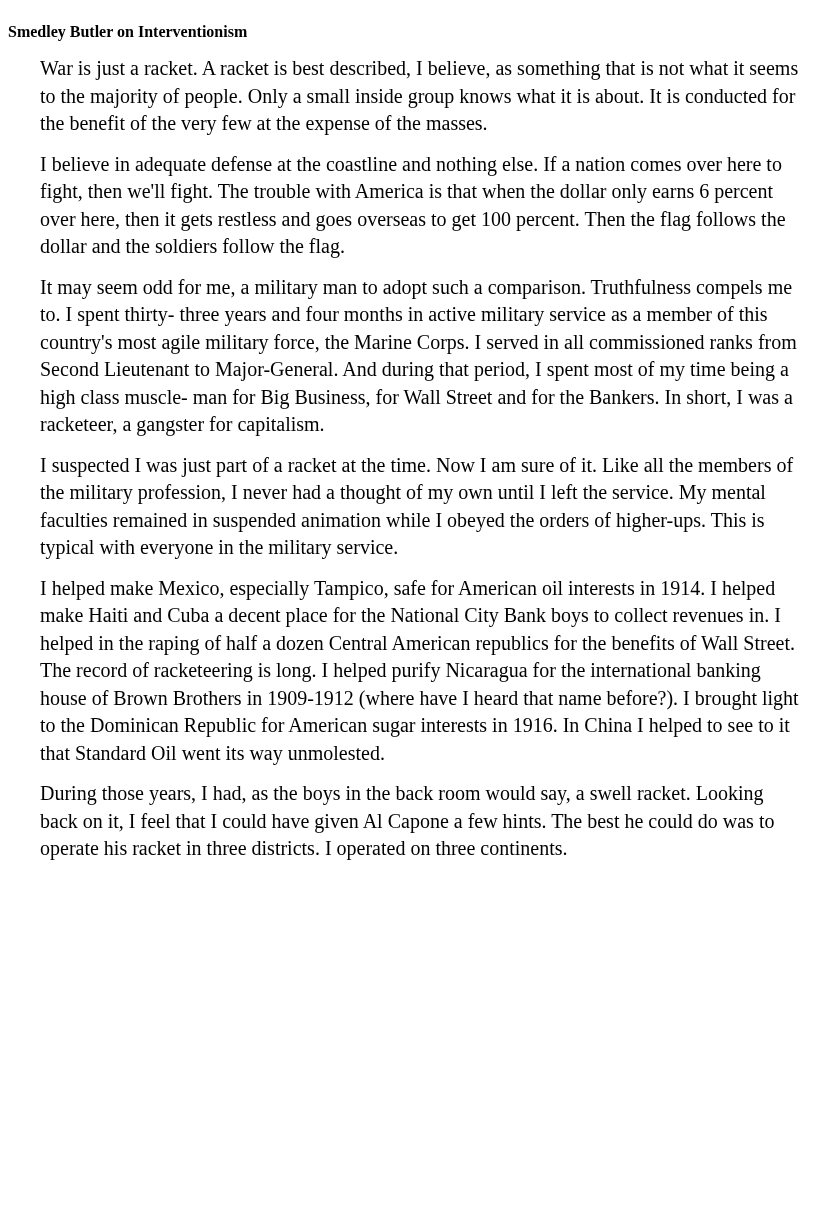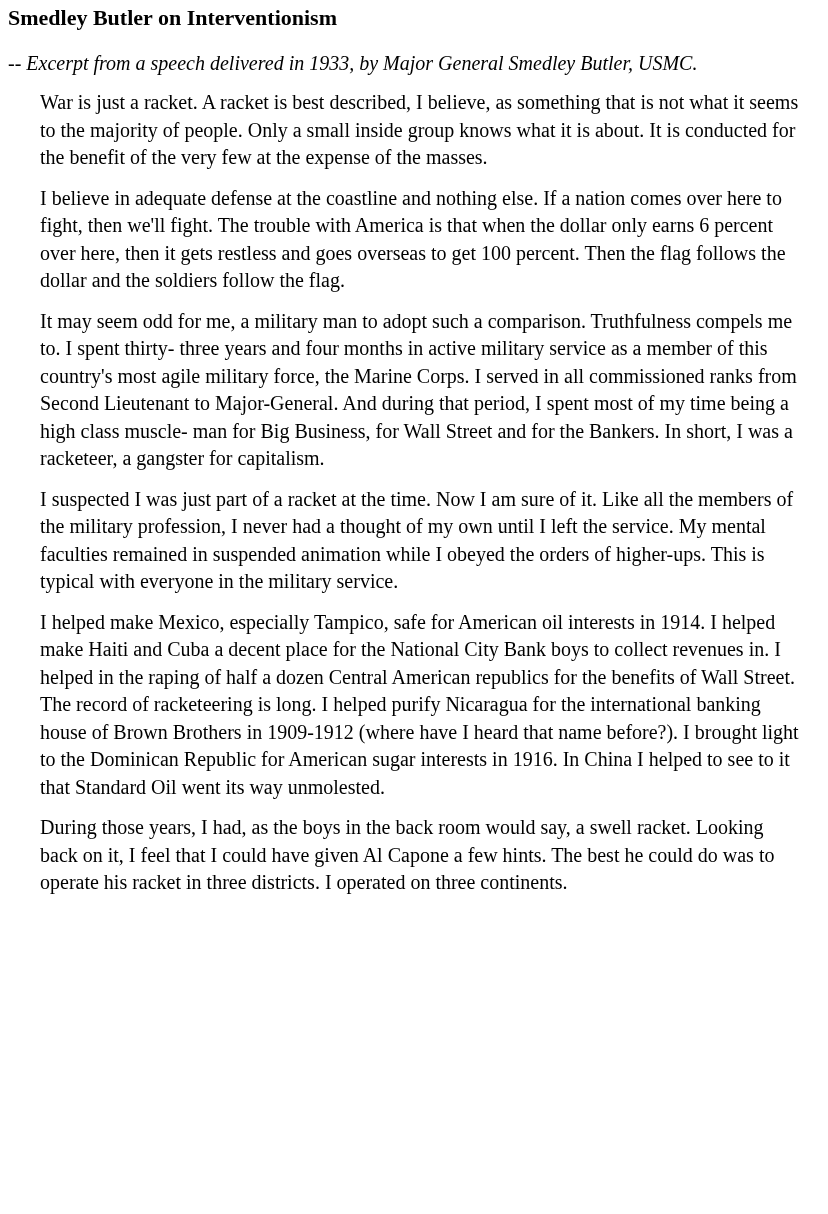--- a/index.html
+++ b/index.html
@@ -11,23 +11,23 @@
   .page {
     width: 828px;
     min-height: 1214px;
     background: #ffffff;
     box-sizing: border-box;
     padding: 8px;
     font-family: "Liberation Serif", "DejaVu Serif", serif;
   }
   .doc-title {
     font-weight: bold;
-    font-size: 22px;
+    font-size: 16px;
     line-height: 20px;
-    margin: 0 0 0 0;
+    margin: 14px 0 0 0;
     font-family: "Liberation Serif", "DejaVu Serif", serif;
   }
   .doc-subtitle {
     font-style: italic;
     font-size: 20px;
     line-height: 23px;
     margin: 24px 0 14px 0;
   }
   .speech-body {
     margin: 0 16px 0 32px;
@@ -37,21 +37,20 @@
   .speech-body p {
     margin: 13px 0;
   }
 </style>
 </head>
 <body>
 
 <div class="page">
   <div class="doc-title">Smedley Butler on Interventionism</div>
 
-  <div class="doc-subtitle">-- Excerpt from a speech delivered in 1933, by Major General Smedley Butler, USMC.</div>
 
   <div class="speech-body">
     <p>War is just a racket. A racket is best described, I believe, as something that is not what it seems to the majority of people. Only a small inside group knows what it is about. It is conducted for the benefit of the very few at the expense of the masses.</p>
     <p>I believe in adequate defense at the coastline and nothing else. If a nation comes over here to fight, then we'll fight. The trouble with America is that when the dollar only earns 6 percent over here, then it gets restless and goes overseas to get 100 percent. Then the flag follows the dollar and the soldiers follow the flag.</p>
     <p>It may seem odd for me, a military man to adopt such a comparison. Truthfulness compels me to. I spent thirty- three years and four months in active military service as a member of this country's most agile military force, the Marine Corps. I served in all commissioned ranks from Second Lieutenant to Major-General. And during that period, I spent most of my time being a high class muscle- man for Big Business, for Wall Street and for the Bankers. In short, I was a racketeer, a gangster for capitalism.</p>
     <p>I suspected I was just part of a racket at the time. Now I am sure of it. Like all the members of the military profession, I never had a thought of my own until I left the service. My mental faculties remained in suspended animation while I obeyed the orders of higher-ups. This is typical with everyone in the military service.</p>
     <p>I helped make Mexico, especially Tampico, safe for American oil interests in 1914. I helped make Haiti and Cuba a decent place for the National City Bank boys to collect revenues in. I helped in the raping of half a dozen Central American republics for the benefits of Wall Street. The record of racketeering is long. I helped purify Nicaragua for the international banking house of Brown Brothers in 1909-1912 (where have I heard that name before?). I brought light to the Dominican Republic for American sugar interests in 1916. In China I helped to see to it that Standard Oil went its way unmolested.</p>
     <p>During those years, I had, as the boys in the back room would say, a swell racket. Looking back on it, I feel that I could have given Al Capone a few hints. The best he could do was to operate his racket in three districts. I operated on three continents.</p>
   </div>
 </div>

